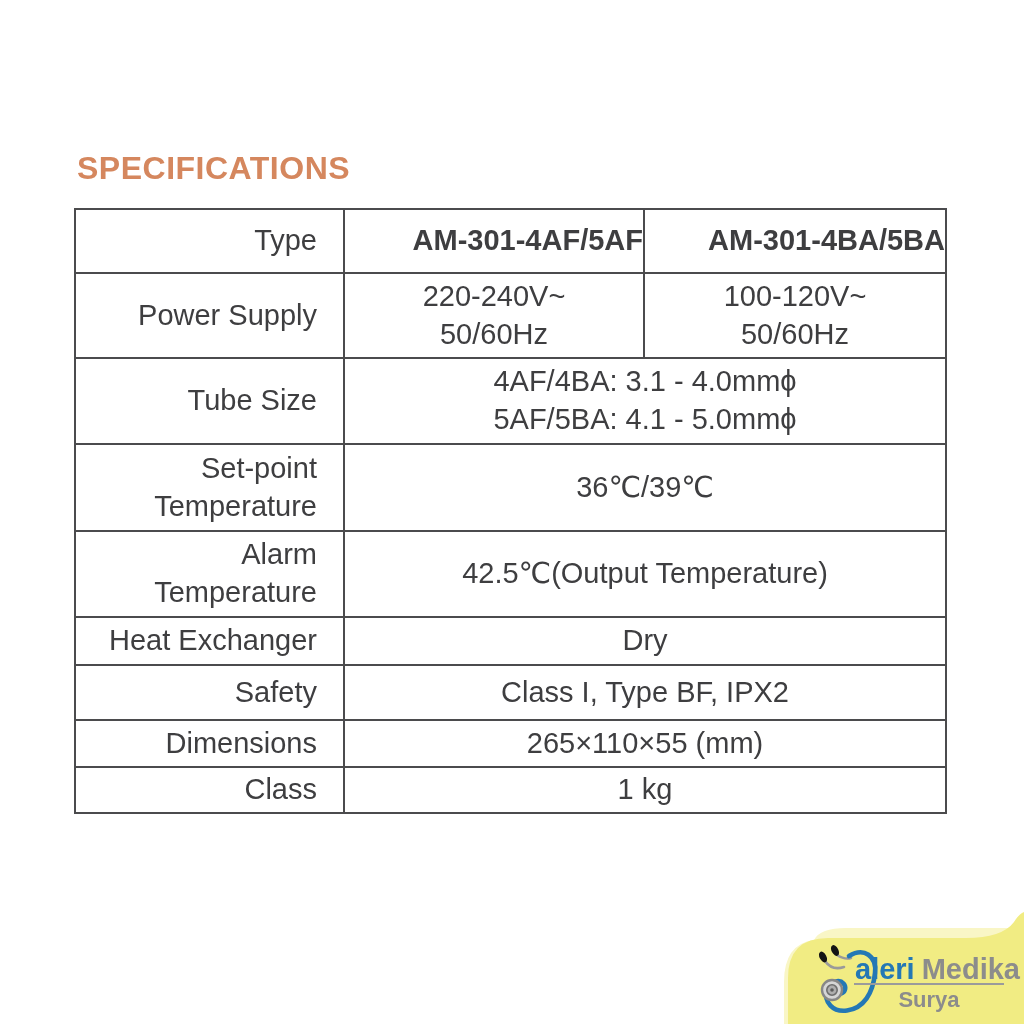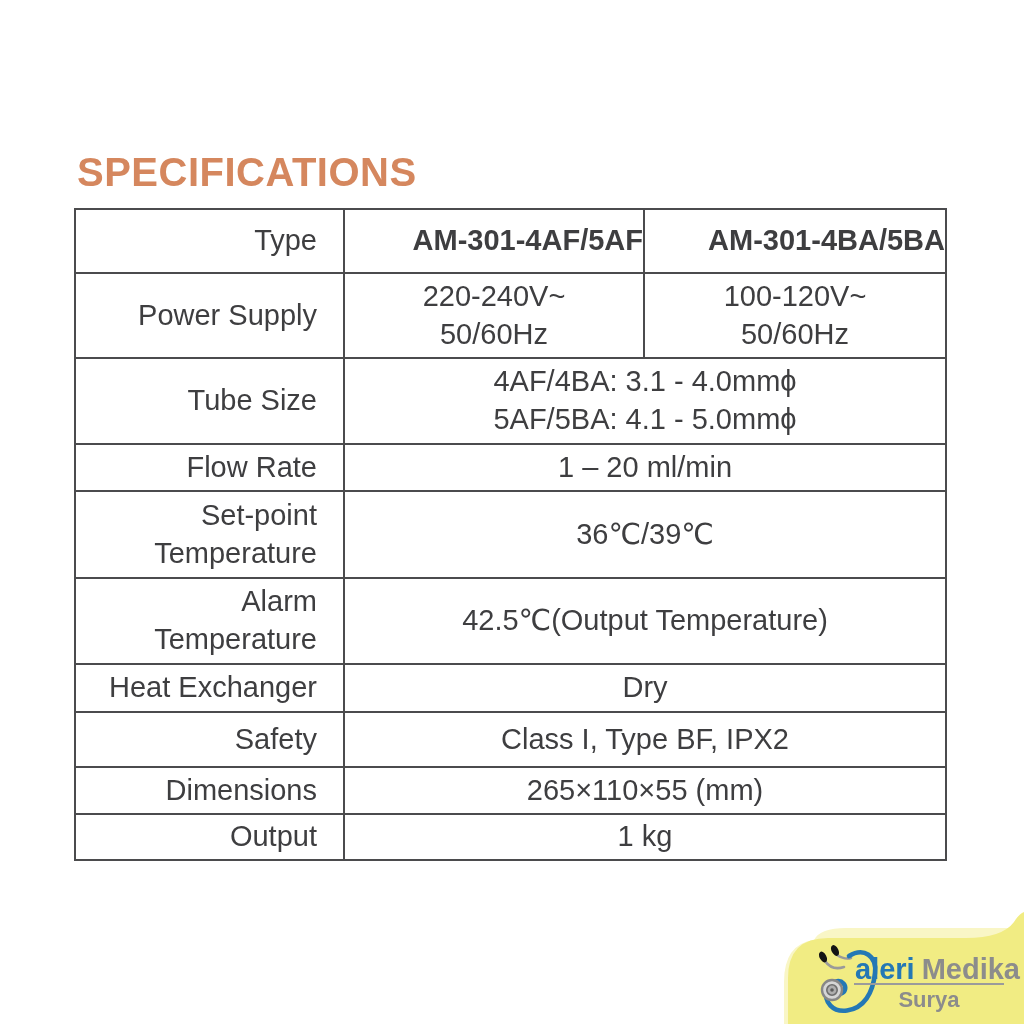--- a/index.html
+++ b/index.html
@@ -16,21 +16,21 @@
   body{
     background:#ffffff;
     font-family:"Liberation Sans","DejaVu Sans",sans-serif;
     position:relative;
     overflow:hidden;
   }
   .page{position:absolute;inset:0;}
   .title{
     position:absolute;
     left:77px;top:150px;
-    font-size:40px;
+    font-size:32px;
     font-weight:700;
     letter-spacing:.5px;
     color:var(--title);
   }
   table.spec{
     position:absolute;
     left:74px;top:208px;
     width:871px;
     border-collapse:collapse;
     table-layout:fixed;
@@ -123,24 +123,20 @@
         <td class="val">220-240V~
 50/60Hz</td>
         <td class="val">100-120V~
 50/60Hz</td>
       </tr>
       <tr class="r3">
         <td class="label">Tube Size</td>
         <td class="val" colspan="2">4AF/4BA: 3.1 - 4.0mmϕ
 5AF/5BA: 4.1 - 5.0mmϕ</td>
       </tr>
-      <tr class="r4">
-        <td class="label">Flow Rate</td>
-        <td class="val" colspan="2">1 – 20 ml/min</td>
-      </tr>
       <tr class="r5">
         <td class="label">Set-point Temperature</td>
         <td class="val" colspan="2">36℃/39℃</td>
       </tr>
       <tr class="r6">
         <td class="label">Alarm Temperature</td>
         <td class="val" colspan="2">42.5℃(Output Temperature)</td>
       </tr>
       <tr class="r7">
         <td class="label">Heat Exchanger</td>
@@ -148,21 +144,21 @@
       </tr>
       <tr class="r8">
         <td class="label">Safety</td>
         <td class="val" colspan="2">Class I, Type BF, IPX2</td>
       </tr>
       <tr class="r9">
         <td class="label">Dimensions</td>
         <td class="val" colspan="2">265×110×55 (mm)</td>
       </tr>
       <tr class="r10">
-        <td class="label">Output</td>
+        <td class="label">Class</td>
         <td class="val" colspan="2">1 kg</td>
       </tr>
     </tbody>
   </table>
 
   <div class="badge">
     <svg class="badge-bg" viewBox="0 0 240 114" aria-hidden="true">
       <path d="M62 18 H240 V114 H0 V72 Q0 34 30 30 Q36 18 62 18 Z" fill="var(--badge-cream)"></path>
       <path d="M44 28 H182 Q218 28 230 12 Q235 4 240 2 V114 H4 V68 Q4 28 44 28 Z" fill="var(--badge-yellow)"></path>
     </svg>

